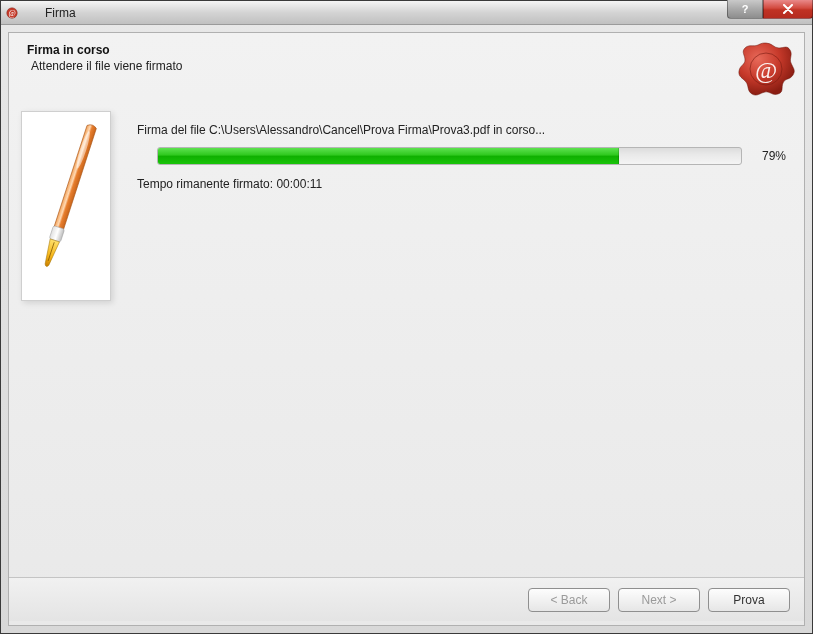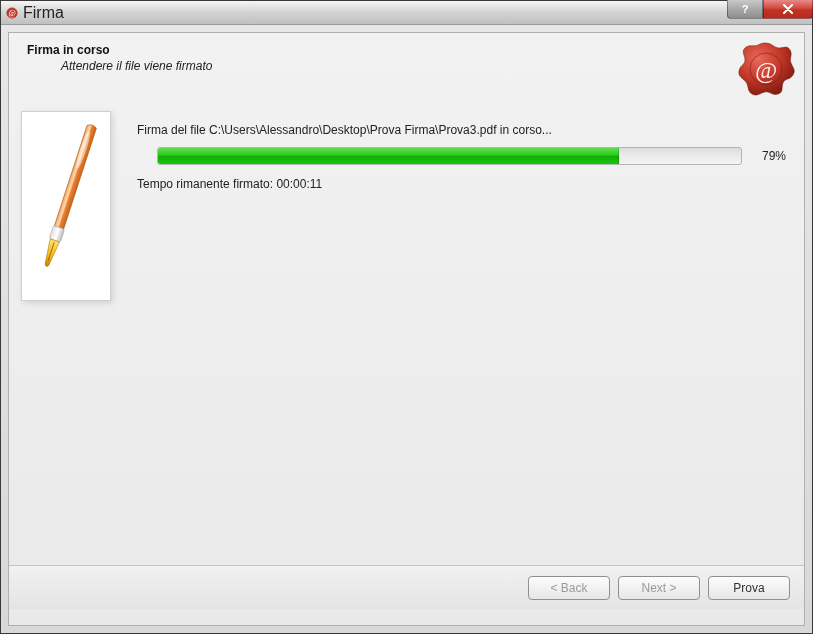--- a/index.html
+++ b/index.html
@@ -29,22 +29,23 @@
   }
   .titlebar .app-icon {
     width: 14px;
     height: 14px;
     margin-right: 4px;
     display: inline-block;
     position: relative;
   }
   .titlebar .title {
     color: #222;
-    font-size: 16px;
+    font-size: 12px;
     flex: 1;
+    margin-left: 22px;
   }
   .win-controls {
     position: absolute;
     top: -1px;
     right: -1px;
     display: flex;
   }
   .win-btn {
     width: 36px;
     height: 19px;
@@ -89,23 +90,22 @@
     padding: 10px 18px 0 18px;
   }
   .header .heading {
     font-weight: bold;
     color: #111;
     font-size: 12px;
   }
   .header .subheading {
     color: #222;
     font-size: 12px;
-    margin-left: 34px;
+    margin-left: 4px;
     margin-top: 2px;
-    font-style: italic;
   }
   .wax-seal {
     position: absolute;
     top: 6px;
     right: 8px;
     width: 60px;
     height: 60px;
   }
   .sidebar-image {
     position: absolute;
@@ -159,21 +159,21 @@
   }
   .time-line {
     margin-top: 12px;
     font-size: 12px;
     color: #222;
   }
   .footer {
     position: absolute;
     left: 0;
     right: 0;
-    bottom: 16px;
+    bottom: 4px;
     height: 44px;
     border-top: 1px solid #c4c4c4;
     background: linear-gradient(to bottom, #f1f1f1 0%, #e4e4e4 100%);
     display: flex;
     align-items: center;
     justify-content: flex-end;
     padding: 0 14px;
     gap: 8px;
   }
   .btn {
@@ -280,21 +280,21 @@
             <path d="M40 10 Q45 6 50 10 L50 120 Q45 124 40 120 Z" fill="url(#penbody)" stroke="#a85414" stroke-width="0.6"></path>
             <rect x="39" y="118" width="12" height="14" rx="2" fill="url(#penband)" stroke="#9a9a9a" stroke-width="0.5"></rect>
             <path d="M40 132 L50 132 L47 158 Q45 162 43 158 Z" fill="url(#nib)" stroke="#a07100" stroke-width="0.5"></path>
             <line x1="45" y1="134" x2="45" y2="154" stroke="#7a5200" stroke-width="0.7"></line>
             <ellipse cx="44" cy="35" rx="3" ry="20" fill="#fff" opacity="0.5"></ellipse>
           </g>
         </svg>
       </div>
 
       <div class="main-area">
-        <div class="status-line">Firma del file C:\Users\Alessandro\Desktop\Prova Firma\Prova3.pdf in corso...</div>
+        <div class="status-line">Firma del file C:\Users\Alessandro\Cancel\Prova Firma\Prova3.pdf in corso...</div>
         <div class="progress-row">
           <div class="progress-outer">
             <div class="progress-inner" id="progress-fill" style="width: 79%;"></div>
           </div>
           <div class="progress-pct">79%</div>
         </div>
         <div class="time-line">Tempo rimanente firmato: 00:00:11</div>
       </div>
 
       <div class="footer">

